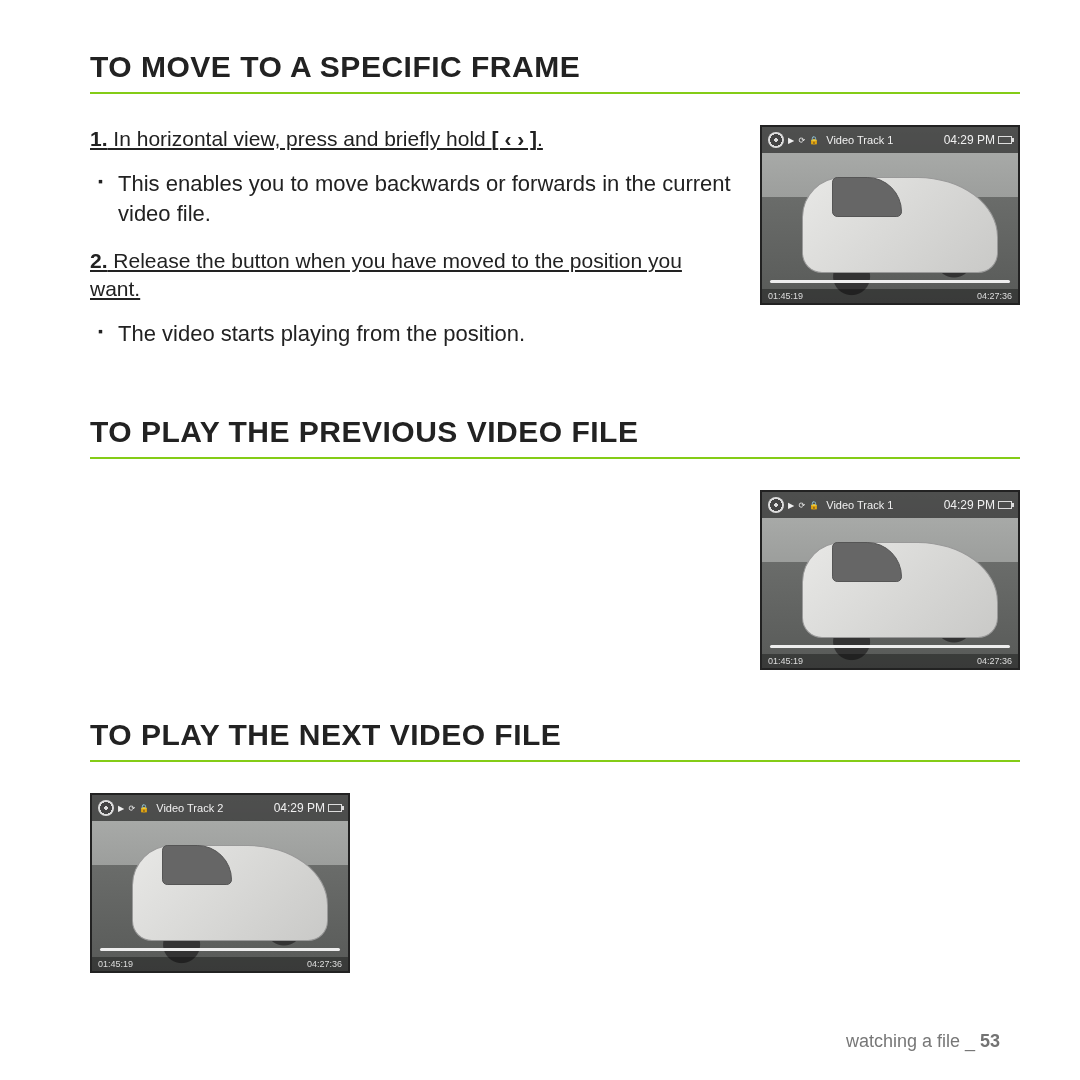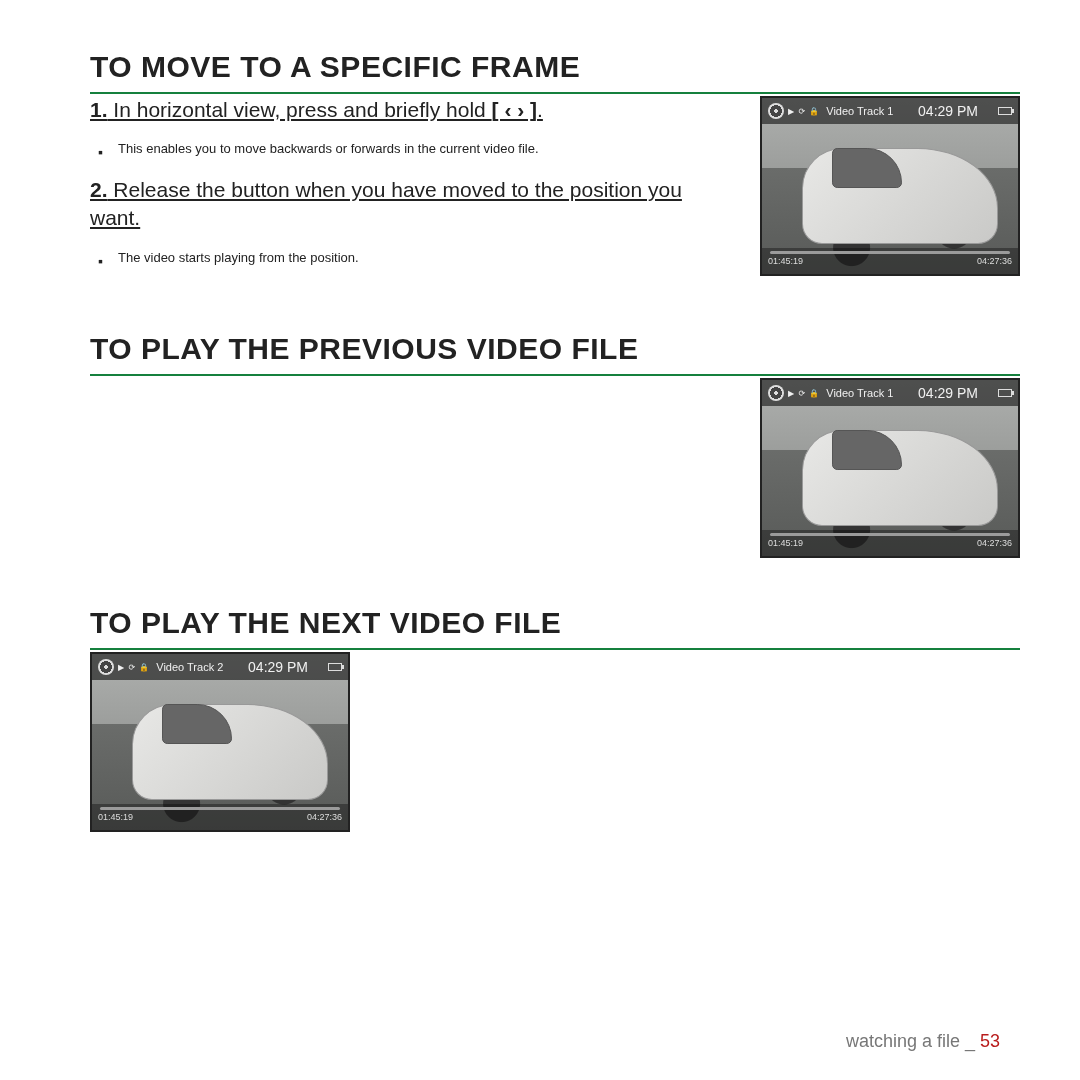--- a/index.html
+++ b/index.html
@@ -11,43 +11,43 @@
     color: #222;
     padding: 50px 60px 30px 90px;
     position: relative;
   }
   .section { margin-bottom: 48px; }
   .section-title {
     font-size: 30px;
     font-weight: bold;
     letter-spacing: 0.5px;
     padding-bottom: 8px;
-    border-bottom: 2px solid #15803d;
-    margin-bottom: 2px;
+    border-bottom: 2px solid #84cc16;
+    margin-bottom: 31px;
   }
   .section-body {
     display: flex;
     align-items: flex-start;
     gap: 24px;
   }
   .text-col { flex: 1; }
   .step {
     font-size: 21px;
     line-height: 1.35;
     margin-bottom: 6px;
     text-decoration: underline;
   }
   .step-num { font-weight: bold; }
   .sub {
     list-style: none;
     padding-left: 28px;
     margin-bottom: 18px;
   }
   .sub li {
-    font-size: 13px;
+    font-size: 22px;
     line-height: 1.35;
     margin-top: 16px;
     position: relative;
   }
   .sub li::before {
     content: "▪";
     position: absolute;
     left: -20px;
     font-size: 14px;
     top: 3px;
@@ -97,29 +97,29 @@
     color: #f0f0f0;
     font-size: 10px;
   }
   .reel-icon {
     width: 16px; height: 16px; border-radius: 50%;
     background: radial-gradient(circle,#ddd 2px,#444 2px 6px,#ddd 6px 8px);
     flex-shrink: 0;
   }
   .top-icons { font-size: 8px; letter-spacing: 1px; }
   .track-label { font-size: 11px; margin-left: 2px; }
-  .top-right { margin-left: auto; display:flex; align-items:center; gap:20px; font-size:14px;}
+  .top-right { margin-left: auto; display:flex; align-items:center; gap:3px; font-size:12px;}
   .batt {
     width: 14px; height: 8px; border:1px solid #ddd; position:relative;
   }
   .batt::after { content:""; position:absolute; right:-3px; top:1px; width:2px; height:4px; background:#ddd;}
   .thumb-bottom {
     position: absolute;
     bottom: 0; left: 0; right: 0;
-    height: 26px;
+    height: 14px;
     background: rgba(0,0,0,0.35);
     display: flex;
     align-items: center;
     padding: 0 6px;
     color: #ddd;
     font-size: 9px;
     justify-content: space-between;
   }
   .prog {
     position: absolute;
@@ -127,21 +127,21 @@
     background: #eee;
     border-radius: 2px;
   }
   .footer {
     position: absolute;
     bottom: 28px;
     right: 80px;
     font-size: 18px;
     color: #777;
   }
-  .footer .pg { color:#b91c1c; font-weight:normal;text-align:center; }
+  .footer .pg { color:#737373; font-weight:bold;text-align:center; }
 </style>
 </head>
 <body>
 
 <div class="section">
   <div class="section-title">TO MOVE TO A SPECIFIC FRAME</div>
   <div class="section-body">
     <div class="text-col">
       <div class="step">
         <span class="step-num">1.</span><span> In horizontal view, press and briefly hold </span><span class="kbd">[ ‹  › ]</span><span>.</span>

